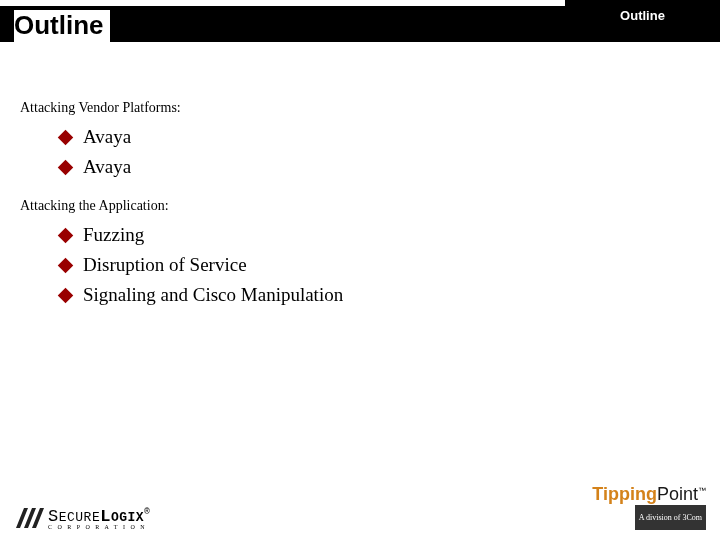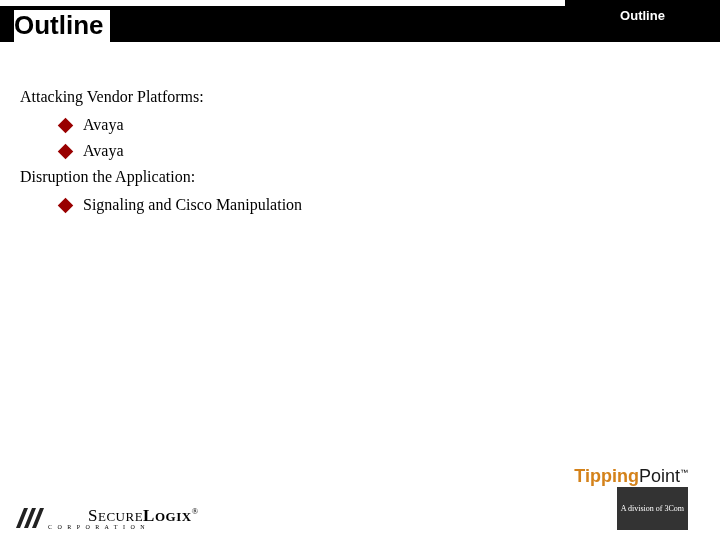--- a/index.html
+++ b/index.html
@@ -4,35 +4,35 @@
 <style>
   * { margin: 0; padding: 0; box-sizing: border-box; }
   html, body { width: 720px; height: 540px; overflow: hidden; font-family: Georgia, 'Times New Roman', serif; background: #fff; }
   .slide { position: relative; width: 720px; height: 540px; background: #ffffff; }
   .top-bar { position: absolute; top: 6px; left: 0; width: 720px; height: 36px; background: #000000; }
   .tab { position: absolute; top: 0; right: 0; width: 155px; height: 30px; background: #000000; display: flex; align-items: center; justify-content: center; }
   .tab-cut { position: absolute; top: 30px; right: 138px; width: 0; height: 0; border-top: 12px solid #000; border-left: 17px solid transparent; }
   .tab-text { font-family: Verdana, Arial, sans-serif; font-weight: bold; font-size: 13px; color: #ffffff; }
   .title { position: absolute; top: 10px; left: 14px; font-family: Verdana, Arial, sans-serif; font-weight: bold; font-size: 26px; color: #000000; background: #fff; padding: 0 6px 4px 0; z-index: 2; }
   .content { position: absolute; top: 80px; left: 20px; width: 560px; }
-  .section { font-size: 16px; color: #000; margin-top: 8px; margin-bottom: 10px; font-family: 'Times New Roman', Georgia, serif; }
+  .section { font-size: 14px; color: #000; margin-top: 20px; margin-bottom: 10px; font-family: 'Times New Roman', Georgia, serif; }
   .item { display: flex; align-items: center; margin: 8px 0 8px 40px; }
   .bullet { width: 11px; height: 11px; background: #990000; transform: rotate(45deg); margin-right: 12px; flex-shrink: 0; }
-  .item-text { font-size: 16px; color: #000; font-family: 'Times New Roman', Georgia, serif; }
+  .item-text { font-size: 19px; color: #000; font-family: 'Times New Roman', Georgia, serif; }
   .logo-left { position: absolute; bottom: 10px; left: 14px; display: flex; align-items: center; }
   .sl-mark { width: 30px; height: 24px; margin-right: 4px; position: relative; }
   .sl-mark svg { width: 30px; height: 24px; }
-  .sl-text { font-family: Liberation Serif, serif; font-size: 17px; letter-spacing: 0.5px; font-weight: 500; margin-left: 40px; }
+  .sl-text { font-family: Liberation Mono, monospace; font-size: 17px; letter-spacing: 0.5px; font-weight: 500; }
   .sl-reg { font-size: 9px; vertical-align: super; }
   .sl-sub { font-size: 6px; letter-spacing: 2px; display:block; margin-top:-2px; }
-  .logo-right { position: absolute; bottom: 10px; right: 32px; text-align: right; }
+  .logo-right { position: absolute; bottom: 10px; right: 14px; text-align: right; }
   .tp-text { font-family: Arial, sans-serif; font-size: 18px; font-weight: 500; }
   .tp-t1 { color: #d4821a; font-weight: bold; }
   .tp-t2 { color: #1a1a1a; }
-  .tp-sub { font-size: 8px; color: #fff; background:#333; padding:17px 4px; display:inline-block; }
+  .tp-sub { font-size: 8px; color: #fff; background:#333; padding:8px 4px; display:inline-block; }
 </style>
 </head>
 <body>
 
 <div class="slide">
 
   <div class="top-bar"></div>
   <div class="title">Outline</div>
 
   <div class="tab">
@@ -45,21 +45,29 @@
     <div class="section">Attacking Vendor Platforms:</div>
     <div class="item">
       <span class="bullet"></span>
       <span class="item-text">Avaya</span>
     </div>
     <div class="item">
       <span class="bullet"></span>
       <span class="item-text">Avaya</span>
     </div>
 
-    <div class="section">Disruption the Application:</div>
+    <div class="section">Attacking the Application:</div>
+    <div class="item">
+      <span class="bullet"></span>
+      <span class="item-text">Fuzzing</span>
+    </div>
+    <div class="item">
+      <span class="bullet"></span>
+      <span class="item-text">Disruption of Service</span>
+    </div>
     <div class="item">
       <span class="bullet"></span>
       <span class="item-text">Signaling and Cisco Manipulation</span>
     </div>
 
   </div>
 
   <div class="logo-left">
     <span class="sl-mark">
       <svg viewBox="0 0 30 24">

